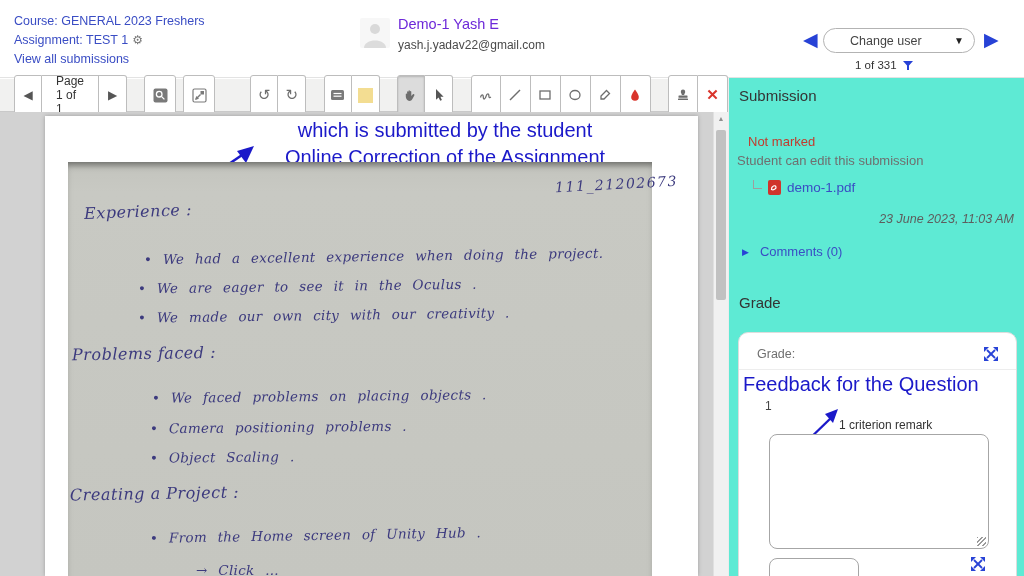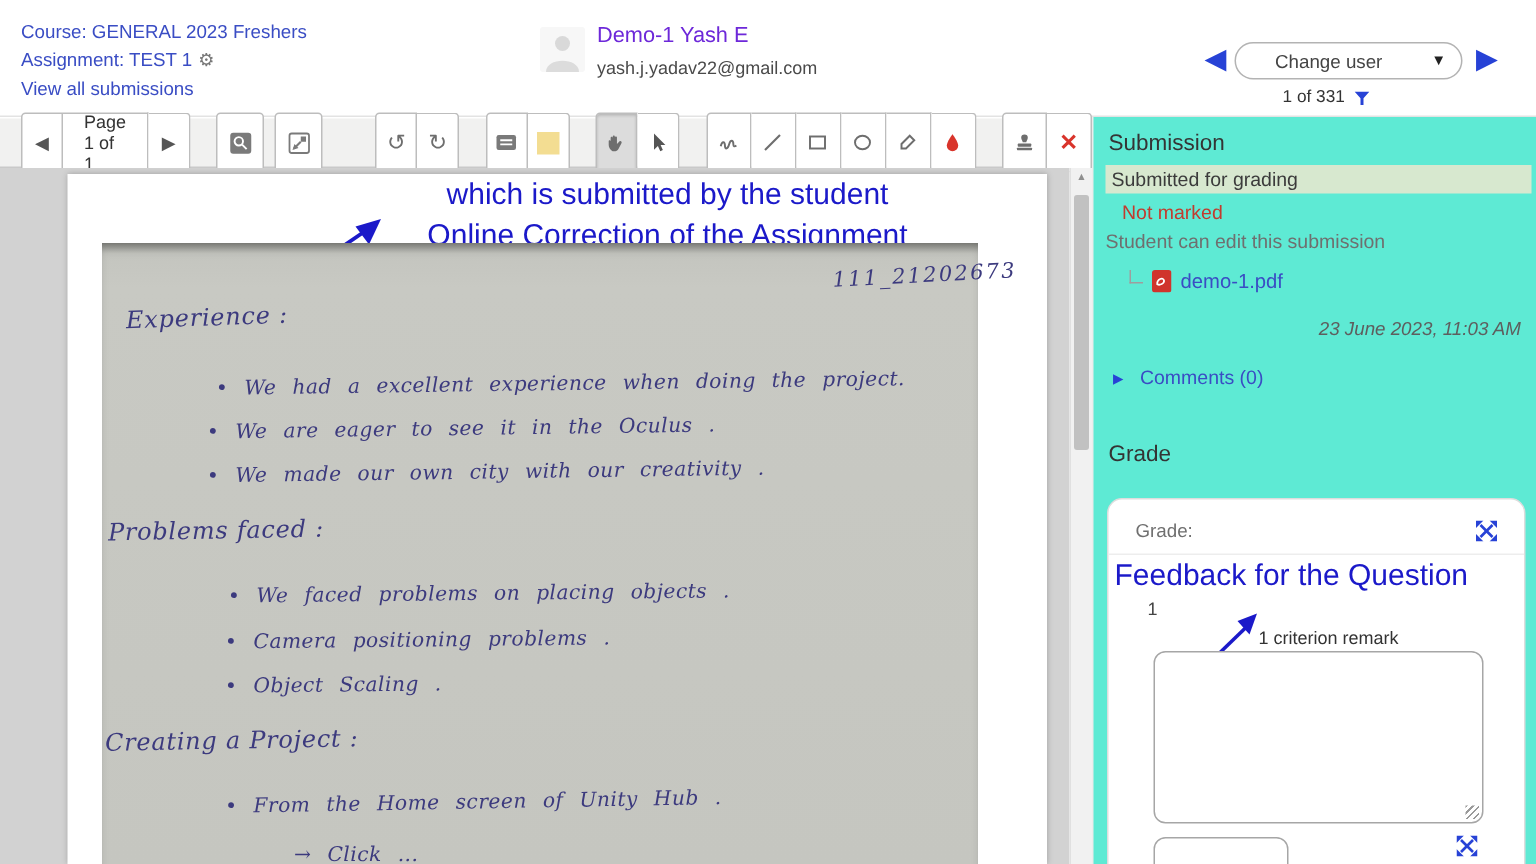--- a/index.html
+++ b/index.html
@@ -241,21 +241,20 @@
     </div>
   </div>
 
   <div class="vscroll">
     <div class="up">▲</div>
     <div class="thumb"></div>
   </div>
 
   <div class="sidebar">
     <div class="sb-h" style="top:9px;">Submission</div>
-    <div class="green-bar">Submitted for grading</div>
     <div class="not-marked">Not marked</div>
     <div class="can-edit">Student can edit this submission</div>
 
     <div class="file-row">
       <span class="tree-conn"></span>
       <svg width="13" height="15">
           <rect x="0" y="0" width="13" height="15" rx="2" fill="#d0342c"></rect>
           <path d="M3.5 9.5C3.2 6 7.5 4.5 8 7c.4 2-2.8 3.4-4.5 2.5z" fill="none" stroke="#fff" stroke-width="1.2"></path>
         </svg>
       <a class="file-link">demo-1.pdf</a>

